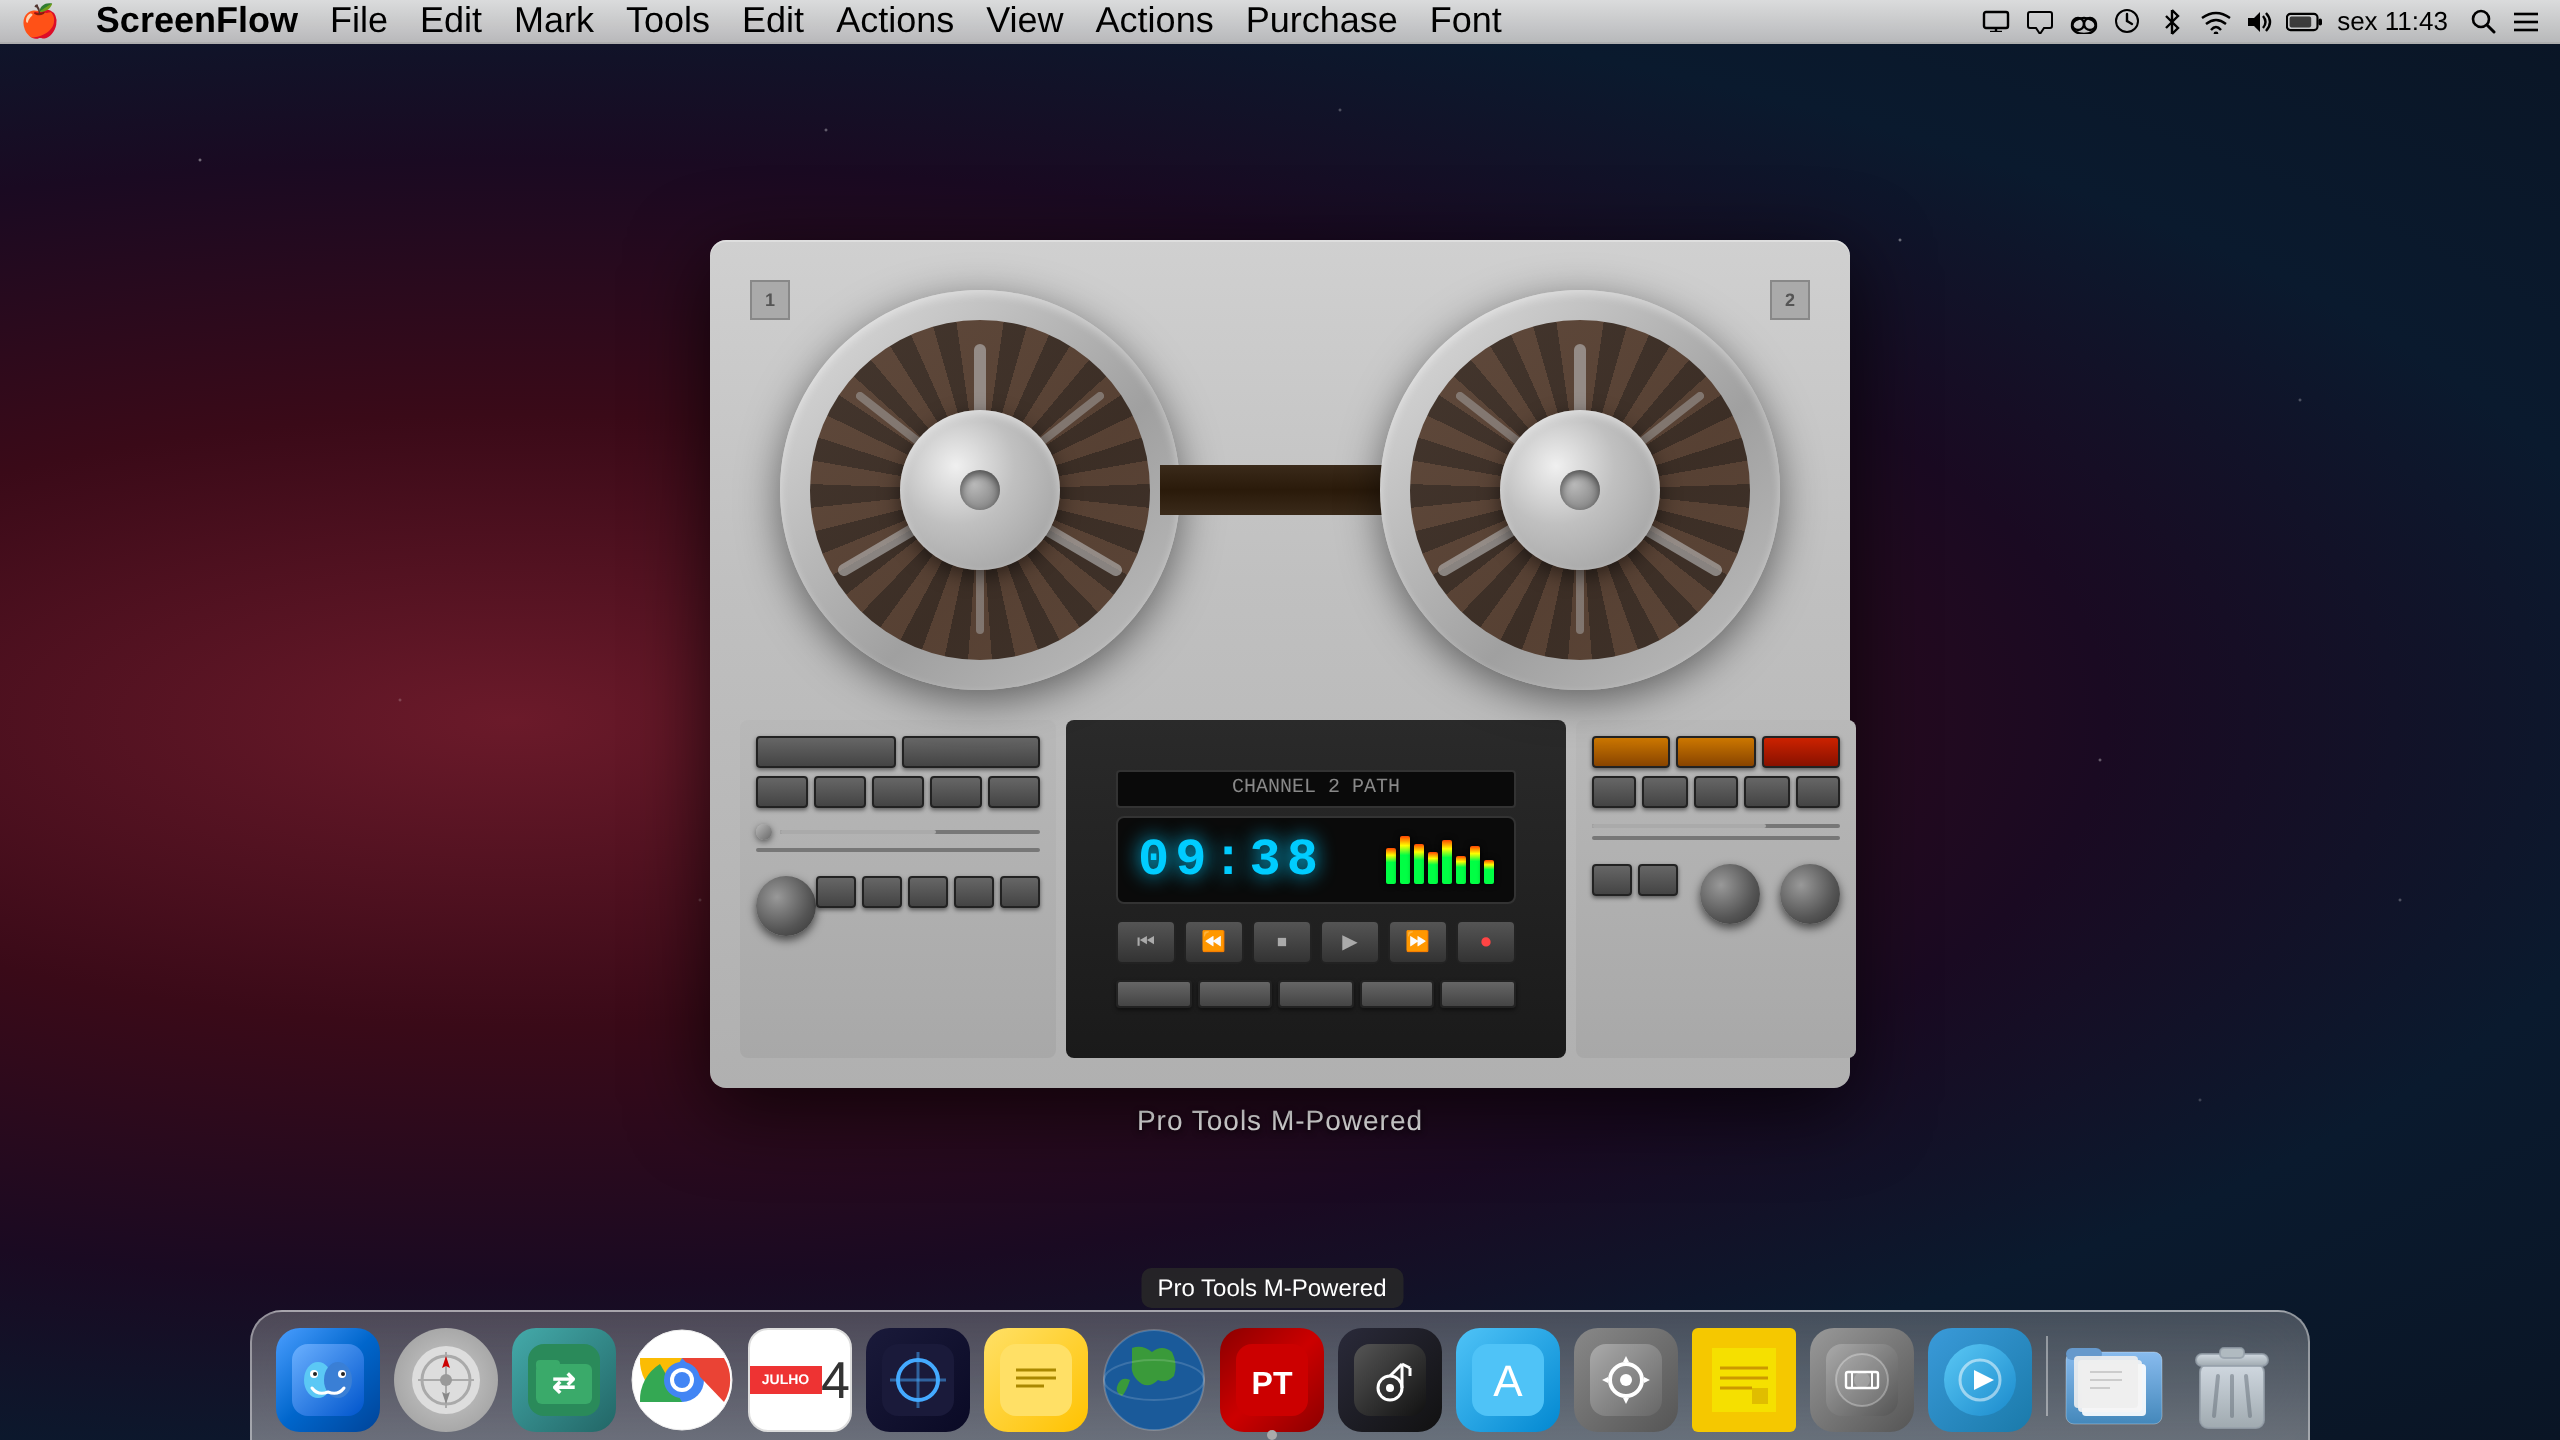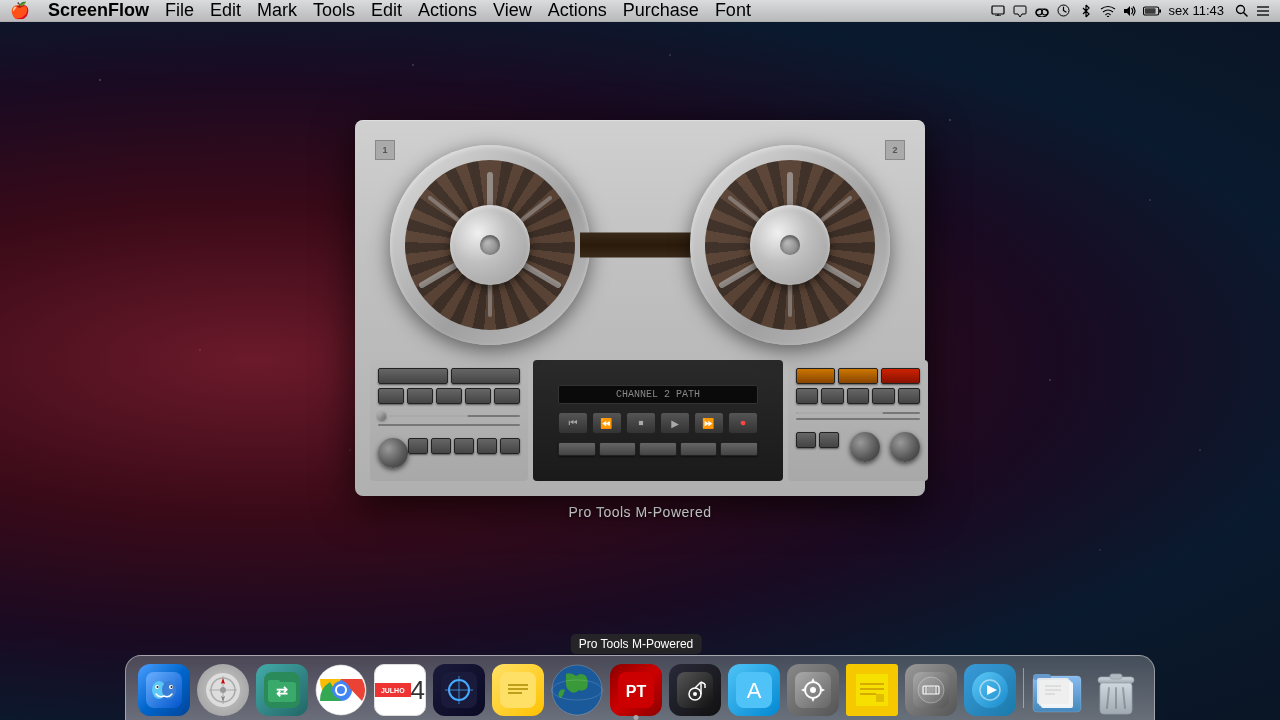--- a/index.html
+++ b/index.html
@@ -651,20 +651,33 @@
                 <div class="ctrl-btn" style="width: 20px;"></div>
                 <div class="ctrl-btn" style="width: 20px;"></div>
                 <div class="ctrl-btn" style="width: 20px;"></div>
               </div>
             </div>
           </div>
         </div>
 
         <div class="controls-center">
           <div class="small-display">CHANNEL 2 PATH</div>
+          <div class="display-panel">
+            <div class="time-display">09:38</div>
+            <div class="level-meters">
+              <div class="level-bar" style="height: 18px;"></div>
+              <div class="level-bar" style="height: 24px;"></div>
+              <div class="level-bar" style="height: 20px;"></div>
+              <div class="level-bar" style="height: 16px;"></div>
+              <div class="level-bar" style="height: 22px;"></div>
+              <div class="level-bar" style="height: 14px;"></div>
+              <div class="level-bar" style="height: 19px;"></div>
+              <div class="level-bar" style="height: 12px;"></div>
+            </div>
+          </div>
 
           <div style="display: flex; gap: 4px; justify-content: center; margin-top: 4px;">
             <div class="transport-btn">⏮</div>
             <div class="transport-btn">⏪</div>
             <div class="transport-btn">⏹</div>
             <div class="transport-btn">▶</div>
             <div class="transport-btn">⏩</div>
             <div class="transport-btn" style="color: #ff4444;">⏺</div>
           </div>
           <div style="display: flex; gap: 3px; justify-content: center; margin-top: 4px;">

